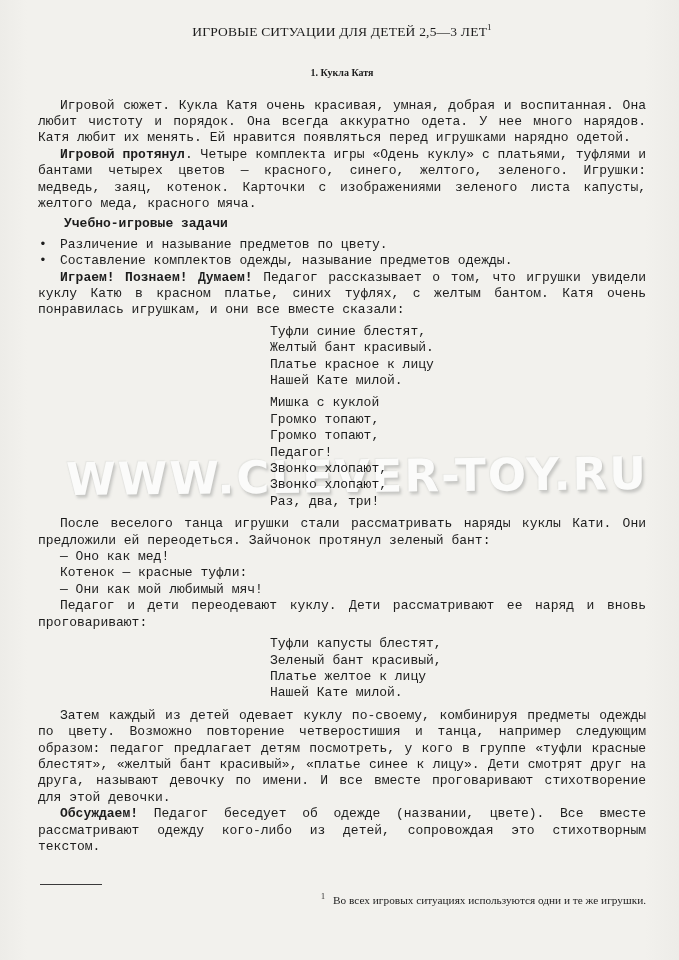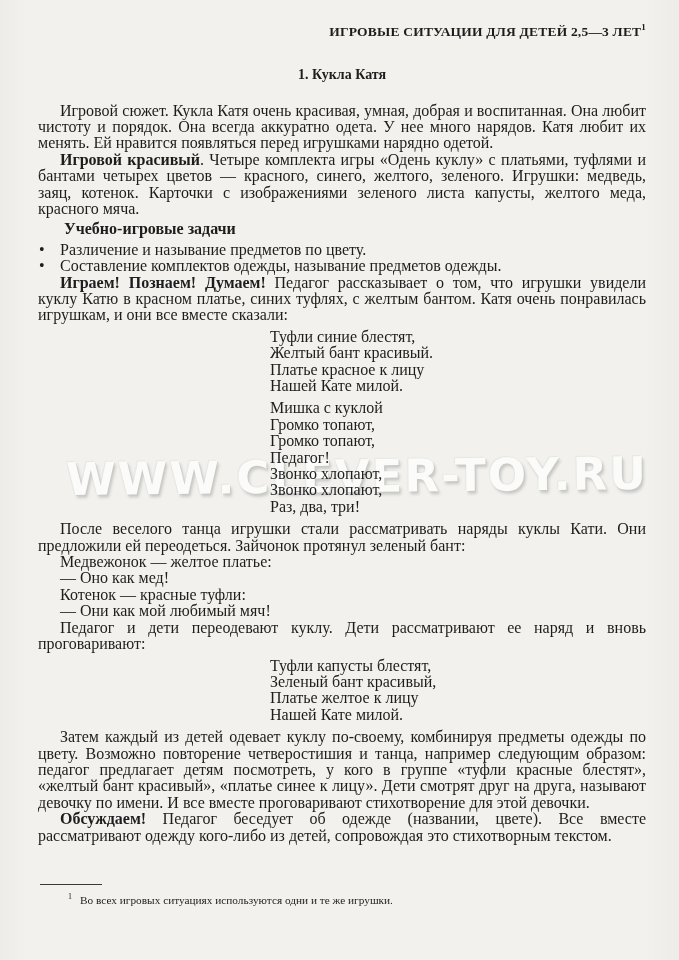--- a/index.html
+++ b/index.html
@@ -15,34 +15,34 @@
     width: 679px; height: 960px;
     overflow: hidden;
     background: linear-gradient(90deg, #edece8 0%, #f2f1ed 4%, #f2f1ed 95%, #edece8 100%);
   }
   .content {
     position: absolute;
     left: 38px; top: 22px; width: 608px;
     z-index: 1;
   }
   .doc-title {
-    text-align: right;
-    font-weight: bold;
+    text-align: center;
+    font-weight: normal;
     font-size: 13.5px;
     letter-spacing: 0.2px;
     margin: 0 0 27px 0;
   }
   .doc-title sup { font-size: 9px; }
   .section-heading {
     text-align: center;
     font-weight: bold;
-    font-size: 14px;
+    font-size: 10px;
     margin: 0 0 20px 0;
   }
-  .body-text { font-size: 16px; line-height: 16.4px; text-align: justify; }
+  .body-text { font-size: 13px; line-height: 16.4px; text-align: justify; font-family: Liberation Mono, monospace; }
   .para { margin: 0; text-indent: 22px; }
   .bold-lead { font-weight: bold; }
   .subheading { margin: 4px; text-indent: 22px; font-weight: bold; }
   .bullet-row { display: flex; text-indent: 0; margin: 0; }
   .bullet-marker { width: 22px; flex: 0 0 22px; padding-left: 1px; box-sizing: border-box; }
   .bullet-text { flex: 1; }
   .verse { margin: 5px 0 6px 232px; text-indent: 0; text-align: left; }
   .verse-line { white-space: nowrap; }
   .watermark {
     position: absolute;
@@ -62,21 +62,21 @@
     left: 38px; top: 884px; width: 608px;
     z-index: 1;
     font-size: 11.3px;
     line-height: 14px;
   }
   .footnote-rule {
     width: 62px; height: 0;
     border-top: 1.2px solid #3a3a3a;
     margin: 0 0 5px 2px;
   }
-  .footnote-line { margin: 0; text-indent: 30px; }
+  .footnote-line { margin: 0; text-indent: 30px; text-align: right; }
   .footnote-line sup { font-size: 8px; margin-right: 8px; }
   .page-number {
     position: absolute;
     left: 38px; top: 960px;
     z-index: 1;
     font-size: 12.5px;
     text-align: center;
   }
 </style>
 </head>
@@ -89,21 +89,21 @@
   <div class="content">
 
     <h1 class="doc-title"><span>ИГРОВЫЕ СИТУАЦИИ ДЛЯ ДЕТЕЙ 2,5—3 ЛЕТ</span><sup>1</sup></h1>
 
     <h2 class="section-heading">1. Кукла Катя</h2>
 
     <div class="body-text">
 
       <p class="para">Игровой сюжет. Кукла Катя очень красивая, умная, добрая и воспитанная. Она любит чистоту и порядок. Она всегда аккуратно одета. У нее много нарядов. Катя любит их менять. Ей нравится появляться перед игрушками нарядно одетой.</p>
 
-      <p class="para"><span class="bold-lead">Игровой красивый</span><span>. Четыре комплекта игры «Одень куклу» с платьями, туфлями и бантами четырех цветов — красного, синего, желтого, зеленого. Игрушки: медведь, заяц, котенок. Карточки с изображениями зеленого листа капусты, желтого меда, красного мяча.</span></p>
+      <p class="para"><span class="bold-lead">Игровой протянул</span><span>. Четыре комплекта игры «Одень куклу» с платьями, туфлями и бантами четырех цветов — красного, синего, желтого, зеленого. Игрушки: медведь, заяц, котенок. Карточки с изображениями зеленого листа капусты, желтого меда, красного мяча.</span></p>
 
       <p class="subheading">Учебно-игровые задачи</p>
 
       <div class="bullet-row">
         <span class="bullet-marker">•</span>
         <span class="bullet-text">Различение и называние предметов по цвету.</span>
       </div>
       <div class="bullet-row">
         <span class="bullet-marker">•</span>
         <span class="bullet-text">Составление комплектов одежды, называние предметов одежды.</span>
@@ -124,21 +124,20 @@
         <div class="verse-line">Громко топают,</div>
         <div class="verse-line">Громко топают,</div>
         <div class="verse-line">Педагог!</div>
         <div class="verse-line">Звонко хлопают,</div>
         <div class="verse-line">Звонко хлопают,</div>
         <div class="verse-line">Раз, два, три!</div>
       </div>
 
       <p class="para">После веселого танца игрушки стали рассматривать наряды куклы Кати. Они предложили ей переодеться. Зайчонок протянул зеленый бант:</p>
 
-      <p class="para">Медвежонок — желтое платье:</p>
       <p class="para">— Оно как мед!</p>
       <p class="para">Котенок — красные туфли:</p>
       <p class="para">— Они как мой любимый мяч!</p>
       <p class="para">Педагог и дети переодевают куклу. Дети рассматривают ее наряд и вновь проговаривают:</p>
 
       <div class="verse">
         <div class="verse-line">Туфли капусты блестят,</div>
         <div class="verse-line">Зеленый бант красивый,</div>
         <div class="verse-line">Платье желтое к лицу</div>
         <div class="verse-line">Нашей Кате милой.</div>

